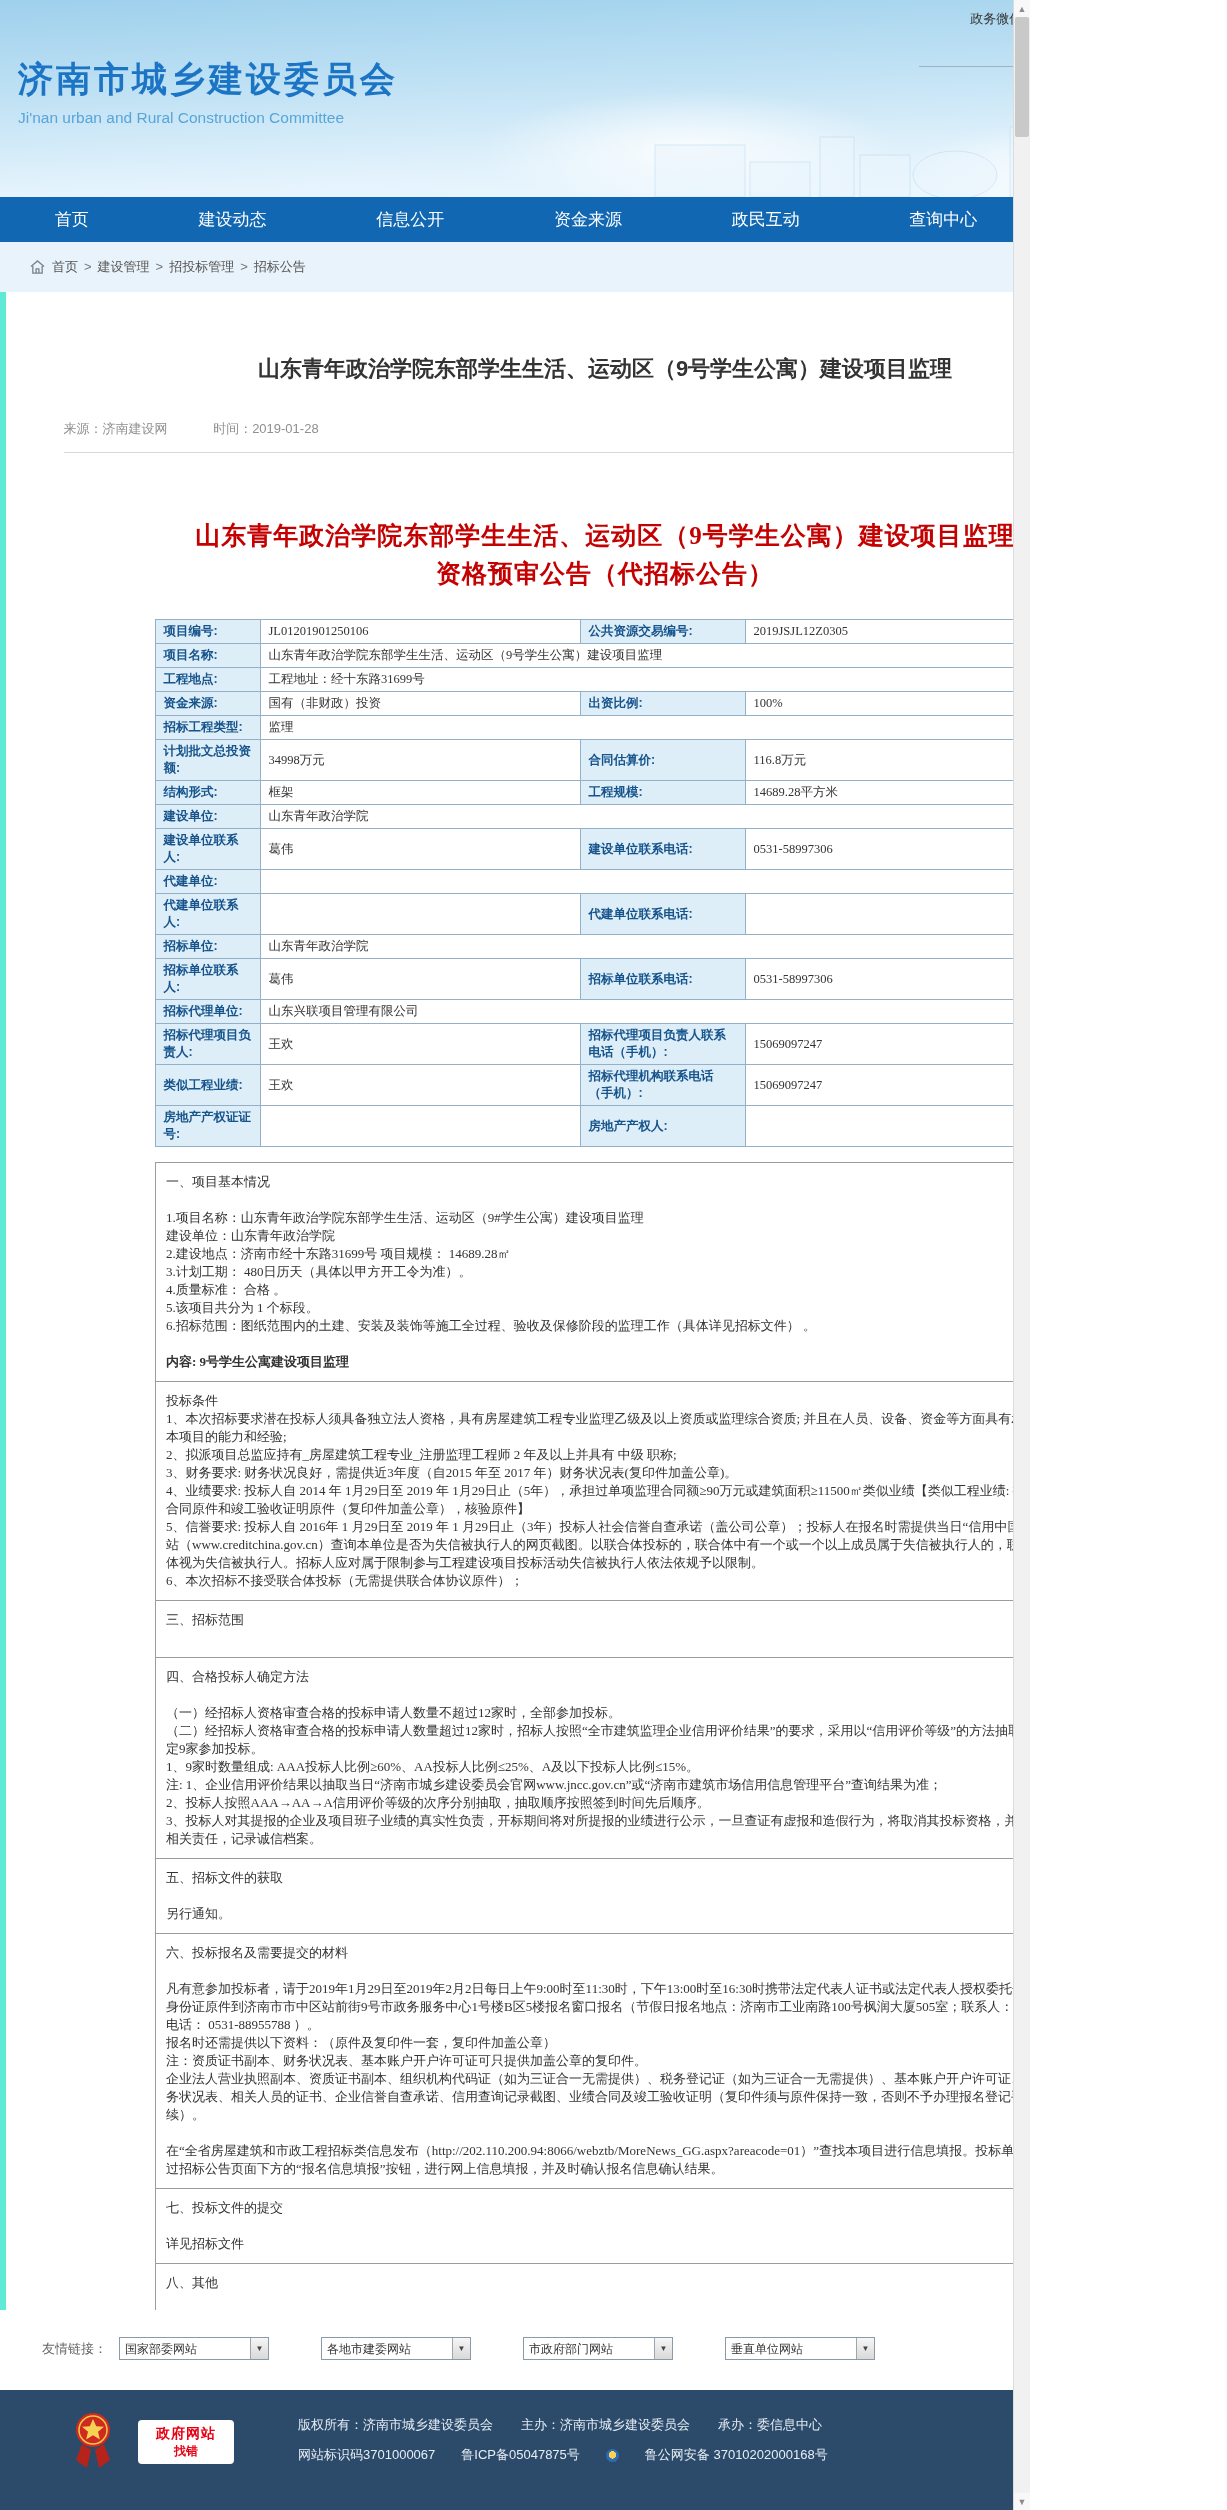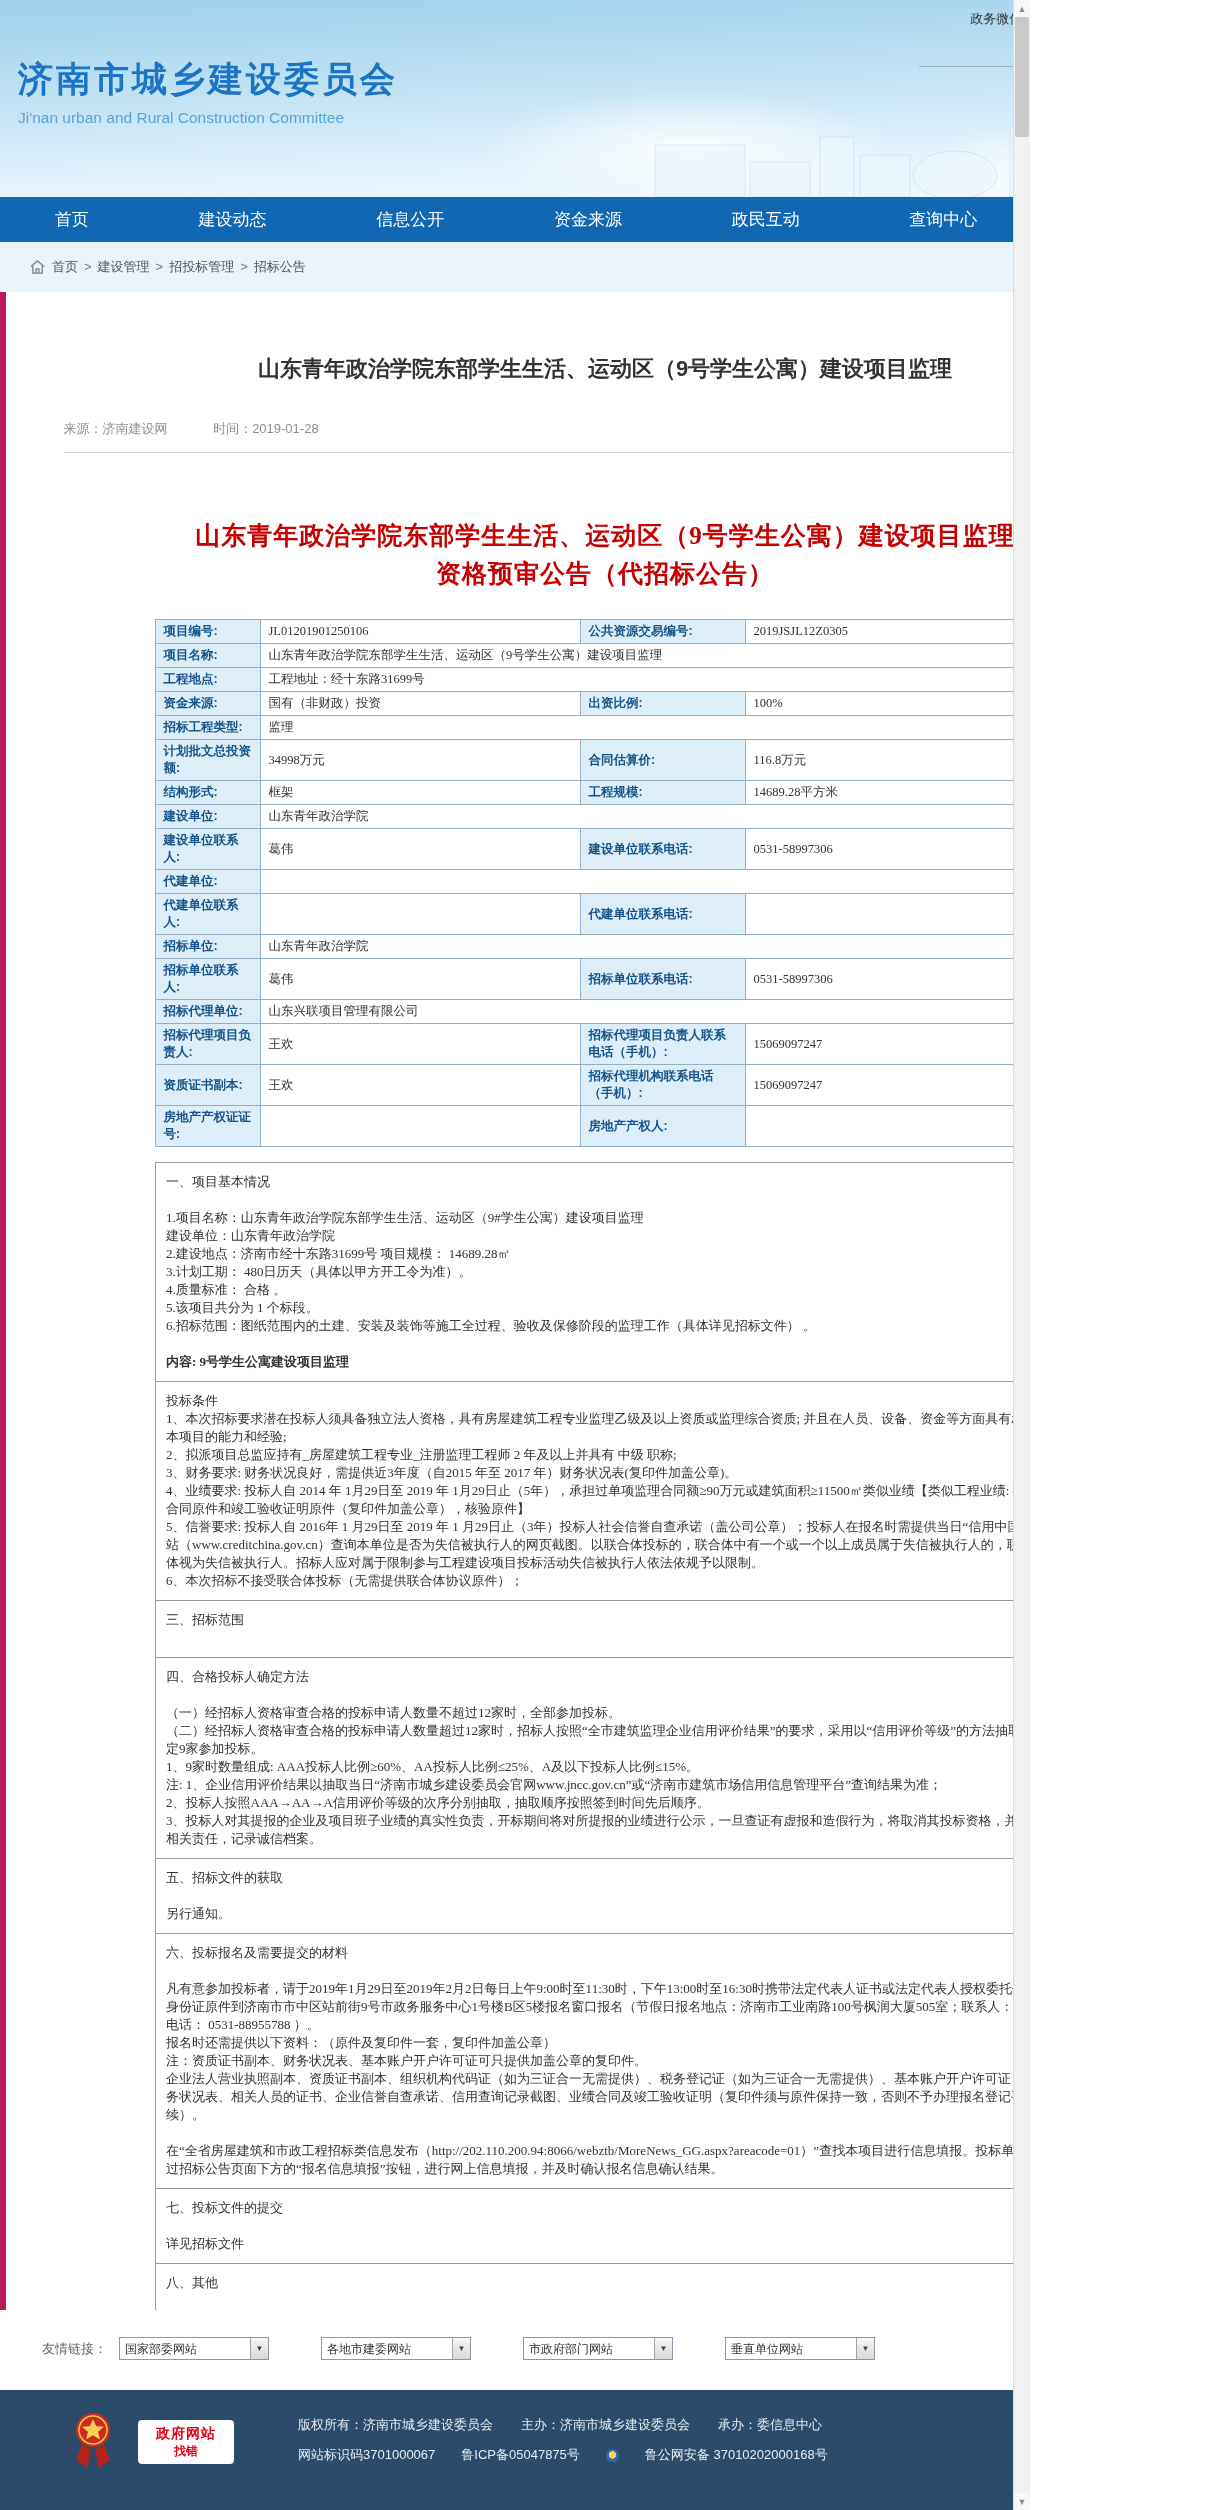--- a/index.html
+++ b/index.html
@@ -29,21 +29,21 @@
   .nav-item{color:#fff;font-size:17px;padding:0 12px;cursor:pointer;white-space:nowrap;}
 
   
   .crumb{top:242px;height:50px;background:#e9f3fb;display:flex;align-items:center;padding-left:30px;box-sizing:border-box;
          font-size:13px;color:#555;}
   .crumb svg{margin-right:7px;}
   .crumb .ci{cursor:pointer;}
   .crumb .cs{margin:0 6px;color:#777;}
 
   
-  .main{top:292px;height:2018px;background:#be185d;}
+  .main{top:292px;height:2018px;background:#5eead4;}
   .panel{width:1199px;height:2018px;margin:0 auto;background:#fff;box-sizing:border-box;padding-top:62px;overflow:hidden;}
   .art-title{margin:0;text-align:center;font-size:22px;font-weight:bold;color:#333;font-family:"Liberation Sans",sans-serif;}
   .meta{display:flex;justify-content:space-between;padding:0 62px 0 58px;margin-top:36px;font-size:13px;color:#8f8f8f;}
   .meta .src{margin-right:42px;}
   .meta-right{color:#2f80cc;}
   .meta-right .fo{margin-left:7px;cursor:pointer;}
   .divider{border-top:1px solid #d8d8d8;margin:14px 60px 0 58px;}
   .red-title{margin-top:64px;text-align:center;color:#c40000;font-weight:bold;font-size:25px;line-height:38px;
              font-family:"Liberation Serif",serif;letter-spacing:1px;}
 
@@ -243,21 +243,21 @@
               <td class="lab">招标代理单位:</td>
               <td class="val" colspan="3">山东兴联项目管理有限公司</td>
             </tr>
             <tr>
               <td class="lab">招标代理项目负责人:</td>
               <td class="val">王欢</td>
               <td class="lab">招标代理项目负责人联系电话（手机）:</td>
               <td class="val">15069097247</td>
             </tr>
             <tr>
-              <td class="lab">资质证书副本:</td>
+              <td class="lab">类似工程业绩:</td>
               <td class="val">王欢</td>
               <td class="lab">招标代理机构联系电话（手机）:</td>
               <td class="val">15069097247</td>
             </tr>
             <tr>
               <td class="lab">房地产产权证证号:</td>
               <td class="val">&nbsp;</td>
               <td class="lab">房地产产权人:</td>
               <td class="val">&nbsp;</td>
             </tr>

